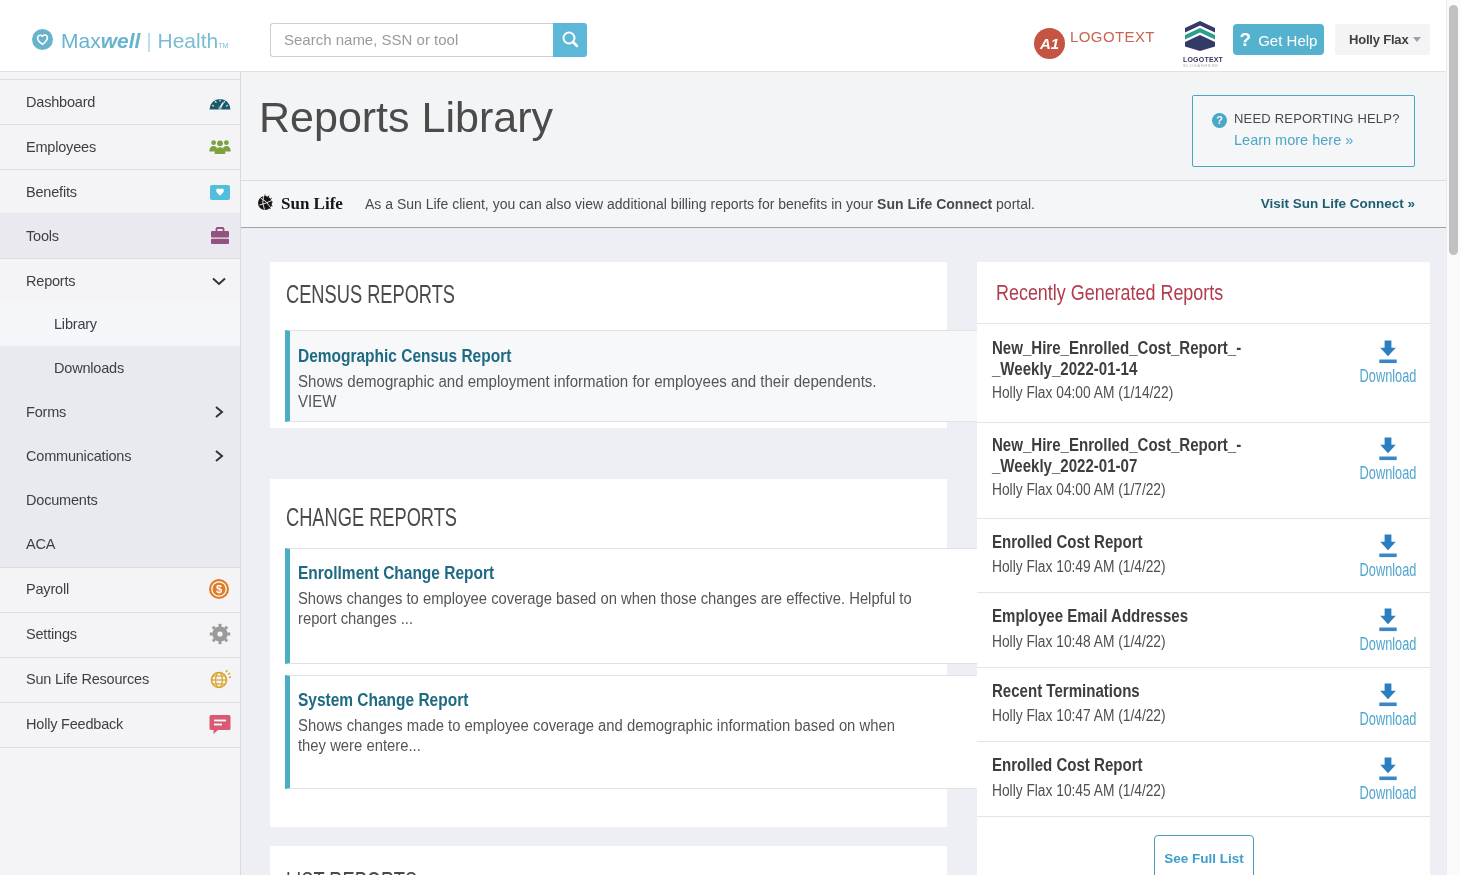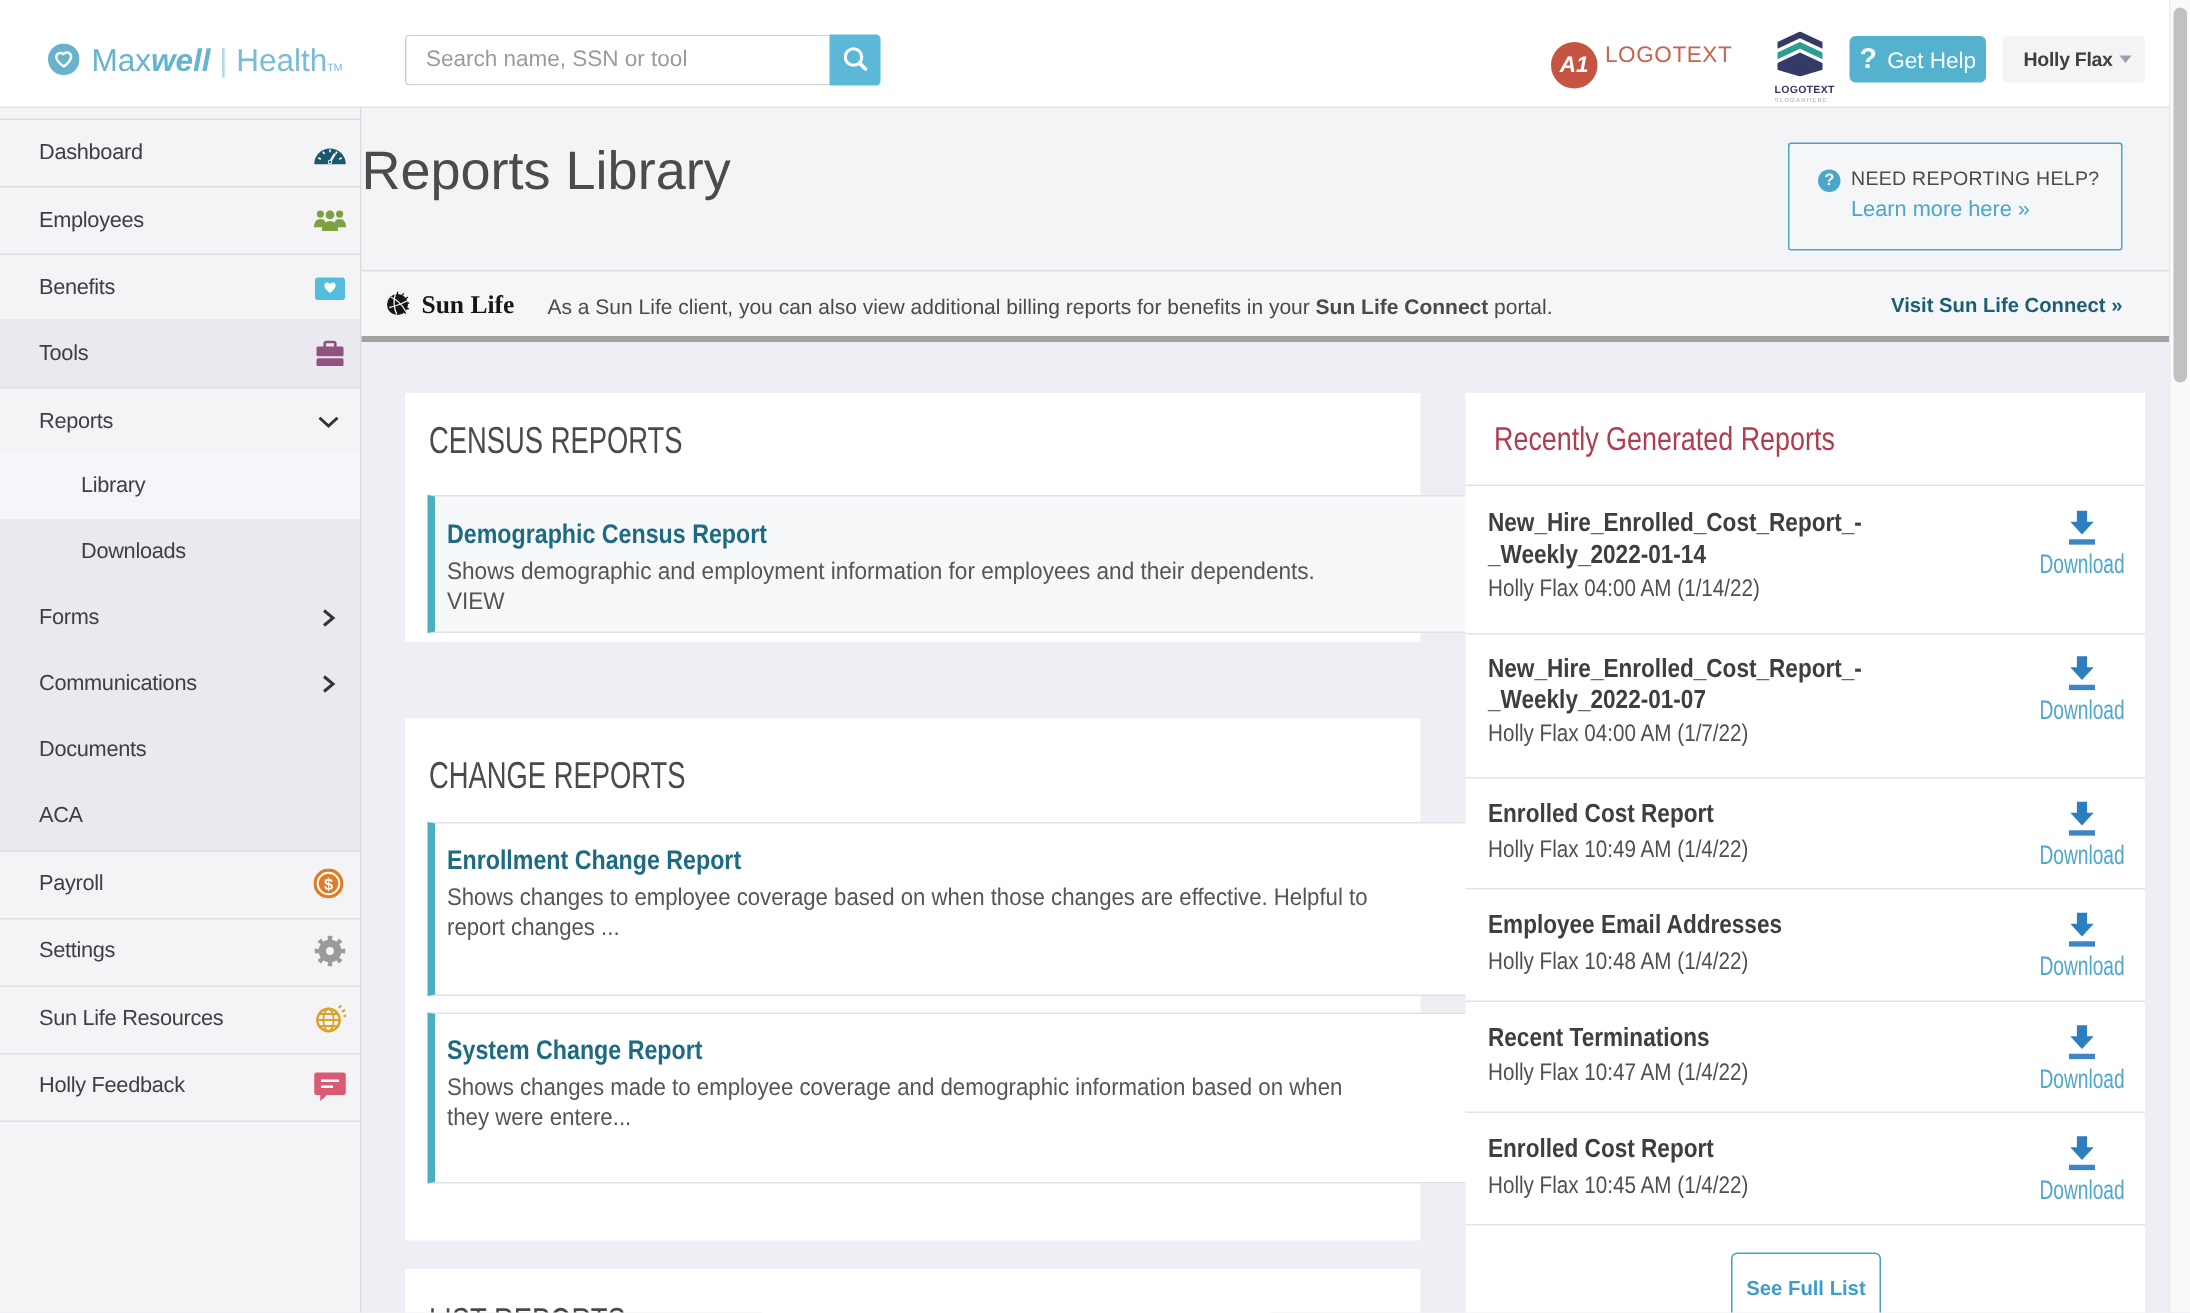--- a/index.html
+++ b/index.html
@@ -30,26 +30,26 @@
 #sidebar { position:absolute; left:0; top:72px; width:241px; height:803px; background:#f4f4f6; border-right:1px solid #d9d9de; }
 .srow { position:absolute; left:0; width:240px; height:45px; }
 .srow .lbl { position:absolute; left:26px; top:50%; transform:translateY(-50%); font-size:14.5px; letter-spacing:-0.2px; color:#3e3e44; }
 .srow .lbl2 { left:54px; }
 .sline { position:absolute; left:0; width:240px; border-top:1px solid #dcdce1; }
 .sicon { position:absolute; left:209px; top:50%; transform:translateY(-50%); width:22px; height:22px; }
 .chev { position:absolute; top:50%; }
 
 
 #main { position:absolute; left:241px; top:72px; width:1205px; height:803px; background:#f3f4f6; }
-#pagetitle { position:absolute; left:0; top:21px; font-size:36px; color:#4b4b4b; }
+#pagetitle { position:absolute; left:18px; top:21px; font-size:43px; color:#4b4b4b; }
 #helpbox { position:absolute; left:951px; top:23px; width:223px; height:72px; border:1px solid #4aa4c2; border-radius:2px; background:#f5f6f8; }
 #helpbox .l1 { position:absolute; left:41px; top:15px; font-size:13px; color:#4a4a4a; letter-spacing:0.2px; }
 #helpbox .l2 { position:absolute; left:41px; top:36px; font-size:14.5px; color:#4aa7c6; }
 #helpbox .qi { position:absolute; left:19px; top:17px; width:15px; height:15px; background:#4aa7c6; border-radius:50%; color:#f5f6f8; font-size:11px; font-weight:bold; text-align:center; line-height:15px; }
-#band { position:absolute; left:0; top:108px; width:1205px; height:48px; background:#f5f6f8; border-top:1px solid #dddde1; border-bottom:4px solid #a3a3a3; }
+#band { position:absolute; left:0; top:108px; width:1205px; height:48px; background:#f5f6f8; border-top:1px solid #dddde1; border-bottom:1px solid #a3a3a3; }
 #band .sltxt { position:absolute; left:124px; top:15px; font-size:14px; letter-spacing:0px; color:#4a4a4a; white-space:pre; }
 #band .visit { position:absolute; right:31px; top:15px; font-size:13.5px; font-weight:bold; color:#1e5d73; }
 #sllogo { position:absolute; left:17px; top:13px; }
 
 
 #content { position:absolute; left:0; top:156px; width:1205px; height:647px; background:#edeff4; }
 .card { position:absolute; background:#fff; }
 #card1 { left:29px; top:34px; width:677px; height:166px; }
 #card2 { left:29px; top:250.5px; width:677px; height:348px; }
 #card3 { left:29px; top:618px; width:677px; height:185px; }

